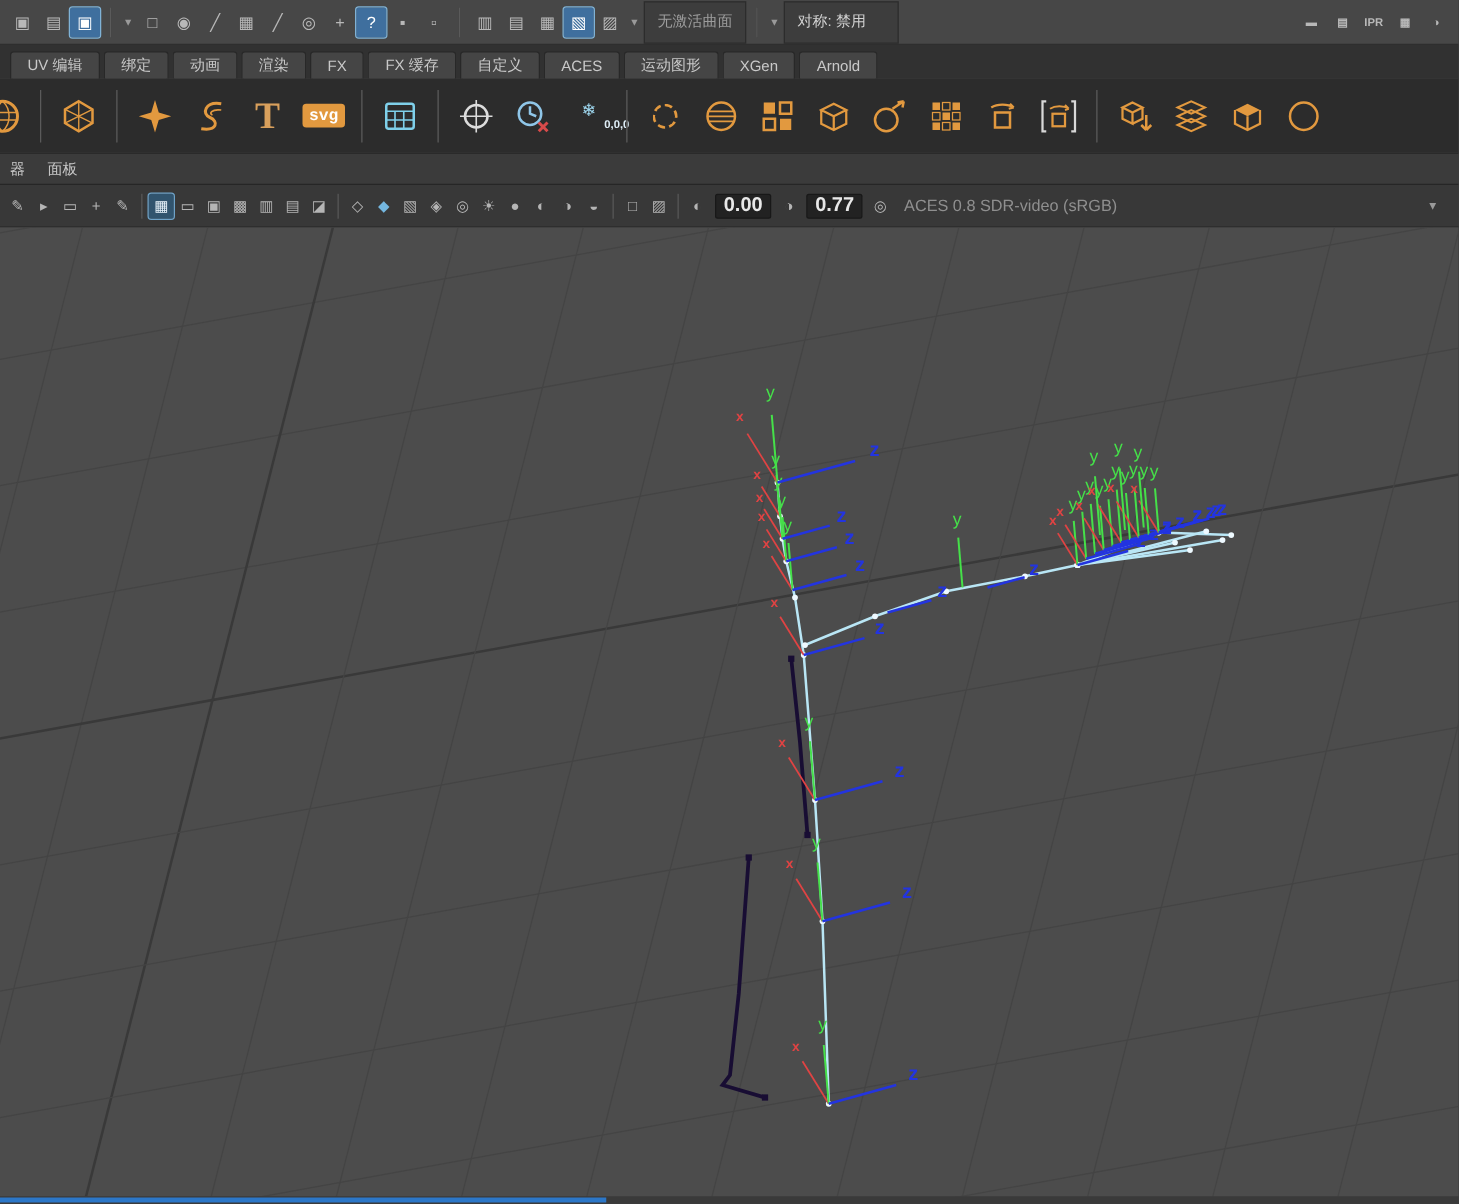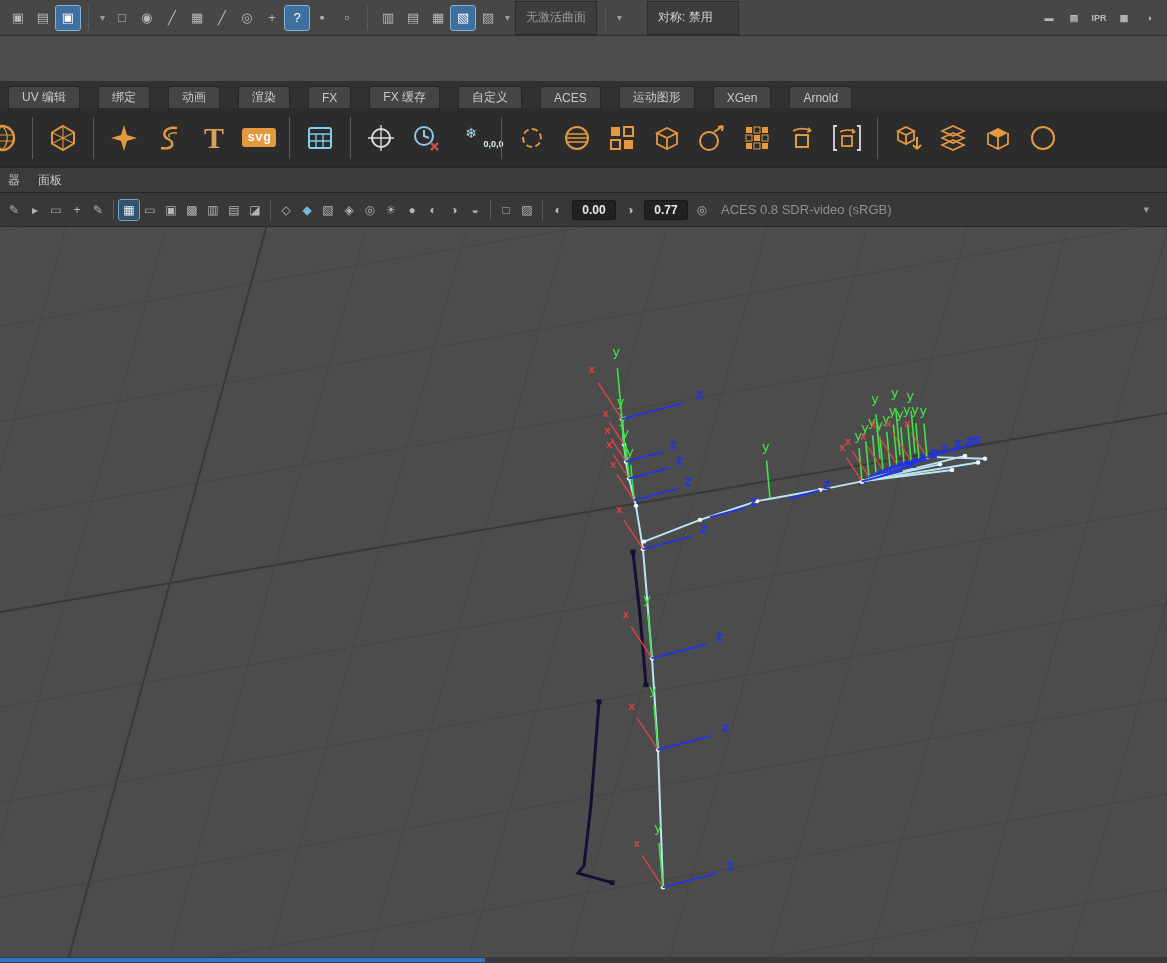--- a/index.html
+++ b/index.html
@@ -7,26 +7,26 @@
   .app { width:1167px; height:963px; overflow:hidden; display:flex; flex-direction:column; background:#4c4c4c; position:relative; }
 
   
   .statusline { height:36px; background:#474747; border-bottom:1px solid #2e2e2e; display:flex; align-items:center; padding:0 6px; gap:2px; flex:0 0 auto; }
   .group { display:flex; align-items:center; gap:1px; }
   .icon-btn { width:24px; height:24px; display:flex; align-items:center; justify-content:center; color:#b8b8b8; font-size:13px; border-radius:2px; cursor:pointer; }
   .icon-btn.active { background:#3f6f9e; outline:1px solid #7fb2d6; color:#fff; }
   .sep { width:1px; height:24px; background:#333; border-right:1px solid #5a5a5a; margin:0 6px; flex:0 0 auto; }
   .caret { color:#9a9a9a; font-size:10px; margin:0 3px; cursor:pointer; }
   .field { height:34px; background:#3d3d3d; border:1px solid #2c2c2c; color:#9c9c9c; font-size:12px; display:flex; align-items:center; padding:0 10px; gap:8px; }
-  .field.sym { color:#d2d2d2; min-width:92px;margin-left:20px; }
+  .field.sym { color:#d2d2d2; min-width:92px; }
   .right-group { margin-left:auto; display:flex; align-items:center; gap:1px; }
   .ipr { font-size:9px; font-weight:bold; letter-spacing:0; }
 
   
-  .tabs { height:27px; background:#313131; display:flex; align-items:flex-end; padding:0 8px; gap:18px; flex:0 0 auto;margin-top:45px; }
+  .tabs { height:27px; background:#313131; display:flex; align-items:flex-end; padding:0 8px; gap:3px; flex:0 0 auto; }
   .tab { background:#454545; height:22px; padding:0 13px; display:flex; align-items:center; color:#c9c9c9; font-size:12px; border:1px solid #282828; border-bottom:none; border-radius:3px 3px 0 0; cursor:pointer; white-space:nowrap; }
 
   
   .shelf { height:59px; background:#2c2c2c; display:flex; align-items:center; padding:0 2px; gap:5px; flex:0 0 auto; overflow:hidden; }
   .shelf .sep { height:42px; margin:0 5px; }
   .shelf-icon { width:40px; height:44px; display:flex; flex-direction:column; align-items:center; justify-content:center; cursor:pointer; flex:0 0 auto; }
   .shelf-icon.partial-left { margin-left:-20px; }
   .shelf-icon.partial-right { margin-right:-22px; }
   .t-glyph { font-family:"Liberation Serif", serif; font-size:30px; font-weight:bold; color:#d9a05c; line-height:1; }
   .svg-badge { background:#e2993f; color:#fff; font-weight:bold; font-size:13px; padding:3px 5px; border-radius:3px; line-height:1;font-family:Liberation Mono, monospace; }
@@ -37,21 +37,21 @@
 
   
   .panelbar { height:26px; background:#3b3b3b; border-top:1px solid #262626; border-bottom:1px solid #262626; display:flex; align-items:center; padding:0 8px; gap:18px; flex:0 0 auto; }
   .menu-item { color:#c8c8c8; font-size:12px; cursor:pointer; }
 
   
   .vtoolbar { height:34px; background:#383838; border-bottom:1px solid #2b2b2b; display:flex; align-items:center; padding:0 4px; gap:1px; flex:0 0 auto; }
   .vicon { width:20px; height:20px; font-size:12px; color:#b5b5b5; display:flex; align-items:center; justify-content:center; border-radius:2px; cursor:pointer; }
   .vicon.active { background:#31546e; outline:1px solid #6ea3c9; color:#e8f3fb; }
   .vtoolbar .sep { height:20px; margin:0 4px; }
-  .numfield { background:#222; border:1px solid #181818; color:#e8e8e8; font-size:12px; font-weight:bold; height:20px; min-width:44px; padding:0 6px; border-radius:2px; display:flex; align-items:center; justify-content:center; margin:0 3px; }
+  .numfield { background:#222; border:1px solid #181818; color:#e8e8e8; font-size:16px; font-weight:bold; height:20px; min-width:44px; padding:0 6px; border-radius:2px; display:flex; align-items:center; justify-content:center; margin:0 3px; }
   .colorspace { color:#8f8f8f; font-size:13px; margin-left:8px; white-space:nowrap; }
   .vt-caret { margin-left:auto; margin-right:14px; color:#9a9a9a; font-size:11px; cursor:pointer; }
 
   
   .viewport { flex:1 1 auto; position:relative; background:#4c4c4c; overflow:hidden; }
   .viewport svg { position:absolute; inset:0; width:100%; height:100%; display:block; }
 
   
   .bottomstrip { height:6px; background:#3a3a3a; position:relative; flex:0 0 auto; }
   .bluebar { position:absolute; left:0; top:1px; height:4px; width:485px; background:#2c77c8; }

